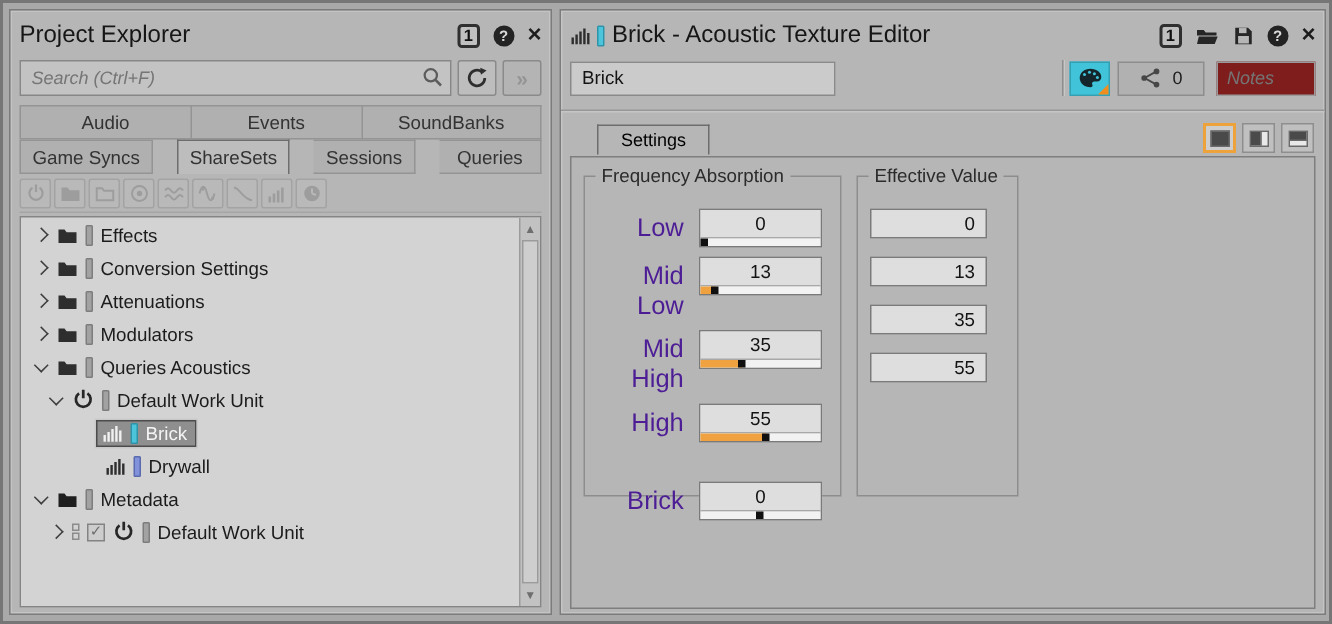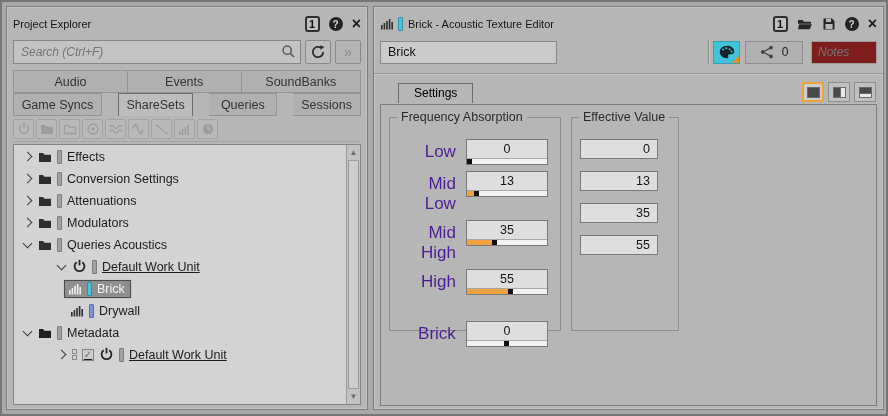--- a/index.html
+++ b/index.html
@@ -5,21 +5,21 @@
   * { margin:0; padding:0; box-sizing:border-box; }
   html,body { width:888px; height:416px; }
   body { font-family:"Liberation Sans", sans-serif; font-size:12px; color:#1e1e1e; background:#a9a9a9; }
   .frame { position:absolute; inset:0; border:2px solid #767676; background:#a9a9a9; }
 
   .panel { position:absolute; top:4px; height:404px; background:#b6b6b6; border:1px solid #7c7c7c; box-shadow:inset 0 0 0 1px #c4c4c4; padding:6px; }
   #left-panel  { left:4px;  width:362px; }
   #right-panel { left:371px; width:511px; }
 
   .hdr { display:flex; align-items:center; height:22px; }
-  .hdr-title { font-size:11px; color:#161616; flex:0 0 auto; }
+  .hdr-title { font-size:16px; color:#161616; flex:0 0 auto; }
   .hdr-spacer { flex:1; }
   .hdr-icons { display:flex; align-items:center; gap:9px; }
   .badge { min-width:15px; height:16px; border:2px solid #2f2f2f; border-radius:3px; display:flex; align-items:center; justify-content:center; font-weight:bold; font-size:11px; color:#111; padding:0 2px; background:#c0c0c0; }
   .help-circle { width:14px; height:14px; border-radius:50%; background:#232323; color:#d8d8d8; font-size:10px; font-weight:bold; display:flex; align-items:center; justify-content:center; }
   .close-x { font-size:16px; font-weight:bold; color:#1b1b1b; line-height:14px; }
 
   
   .search-row { display:flex; gap:4px; margin-top:5px; }
   .search-box { position:relative; flex:1; height:24px; }
   .search-box input { width:100%; height:100%; border:1px solid #878787; background:#c3c3c3; font-style:italic; color:#858585; padding:0 24px 0 7px; font-size:12px; font-family:inherit; }
@@ -34,21 +34,21 @@
   .tabs-row.second { position:relative; }
   .tab.active { background:#bdbdbd; border:1px solid #6d6d6d; border-bottom:none; z-index:2; }
 
   
   .toolbar { display:flex; gap:2px; margin-top:2px; padding:1px 0 2px 0; border-bottom:1px solid #a5a5a5; }
   .tool-btn { width:21px; height:20px; background:#b9b9b9; border:1px solid #a3a3a3; border-radius:2px; display:flex; align-items:center; justify-content:center; }
 
   
   .tree { position:relative; margin-top:2px; height:261px; background:#d3d3d3; border:1px solid #858585; overflow:hidden; }
   .trow { height:22px; display:flex; align-items:center; gap:5px; color:#1c1c1c; font-size:12.5px; padding-top:1px; }
-  .d1 { padding-left:10px; } .d2 { padding-left:44px;text-decoration:underline; } .d3 { padding-left:50px; }
+  .d1 { padding-left:10px; } .d2 { padding-left:20px; } .d3 { padding-left:50px; }
   .chev { width:7px; height:7px; border-right:1.6px solid #3e3e3e; border-bottom:1.6px solid #3e3e3e; flex:0 0 auto; }
   .chev.right { transform:rotate(-45deg); margin-right:2px; }
   .chev.down  { transform:rotate(45deg); margin-top:-3px; margin-right:2px; }
   .strip { width:5px; height:14px; background:#a2a2a2; border:1px solid #7d7d7d; border-radius:1px; flex:0 0 auto; }
   .strip.cyan { background:#4cc4dc; border-color:#2f93a8; }
   .strip.blue { background:#8191da; border-color:#5a6ab0; }
   .sel { display:flex; align-items:center; gap:5px; background:#8f8f8f; border:1px solid #4c4c4c; outline:1px solid #c9c9c9; padding:1px 5px 1px 3px; color:#f4f4f4; }
   .cbx { width:12px; height:12px; background:#cdcdcd; border:1px solid #848484; display:flex; align-items:center; justify-content:center; font-size:10px; color:#6d6d6d; line-height:10px; flex:0 0 auto; }
   .ministack { display:flex; flex-direction:column; gap:1px; flex:0 0 auto; }
   .ministack i { width:5px; height:5px; border:1px solid #8b8b8b; display:block; }
@@ -135,22 +135,22 @@
     </div>
 
     <div class="tabs-row">
       <span class="tab" style="flex:1">Audio</span>
       <span class="tab" style="flex:1">Events</span>
       <span class="tab" style="flex:1.05">SoundBanks</span>
     </div>
     <div class="tabs-row second" style="margin-top:0;gap:16px;">
       <span class="tab" style="flex:1.3">Game Syncs</span>
       <span class="tab active" style="flex:1.1">ShareSets</span>
+      <span class="tab" style="flex:1">Sessions</span>
       <span class="tab" style="flex:1">Queries</span>
-      <span class="tab" style="flex:1">Sessions</span>
     </div>
 
     <div class="toolbar">
       <span class="tool-btn">
           <svg width="14" height="14" viewBox="0 0 14 14">
             <path d="M4.6 3.1a4.4 4.4 0 1 0 4.8 0" fill="none" stroke="#9d9d9d" stroke-width="1.5"></path>
             <line x1="7" y1="1" x2="7" y2="6" stroke="#9d9d9d" stroke-width="1.5"></line>
           </svg>
         </span>
       <span class="tool-btn">

